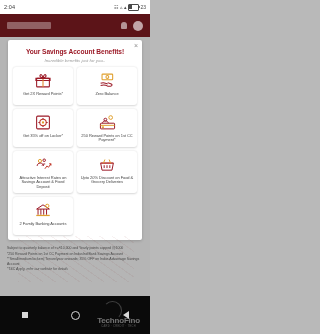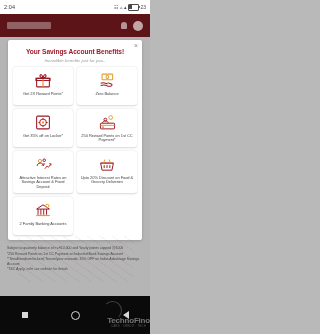--- a/index.html
+++ b/index.html
@@ -108,21 +108,21 @@
   }
   .nav-sq{width:6px;height:6px;background:#d8d8d8;}
   .nav-circ{width:9px;height:9px;border-radius:50%;border:1.3px solid #d8d8d8;box-sizing:border-box;}
   .nav-back{
     width:0;height:0;border-top:4.5px solid transparent;
     border-bottom:4.5px solid transparent;border-right:6px solid #d8d8d8;
   }
 
   
   .wm-nav{
-    position:absolute;right:0;bottom:6px;
+    position:absolute;right:10px;bottom:6px;
     font-size:8px;color:rgba(255,255,255,.42);font-weight:600;
     letter-spacing:-.2px;pointer-events:none;margin-top:28px;
   }
   .wm-nav small{display:block;font-size:2.6px;font-weight:400;letter-spacing:.3px;color:rgba(255,255,255,.3);text-align:center;}
   .wm-ring{
     position:absolute;right:28px;bottom:14px;width:17px;height:17px;
     border-radius:50%;border:1.1px solid rgba(255,255,255,.22);
     border-left-color:transparent;border-bottom-color:transparent;
     pointer-events:none;
   }

